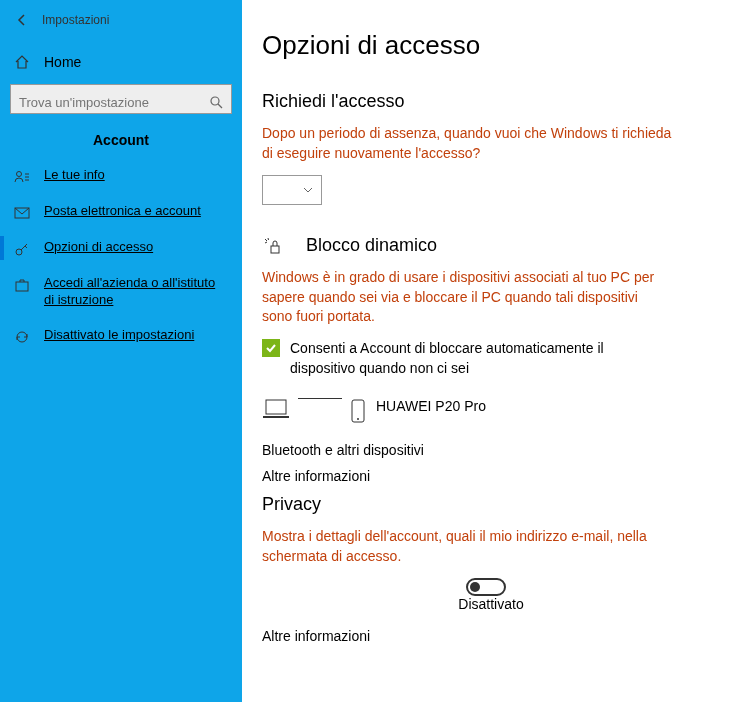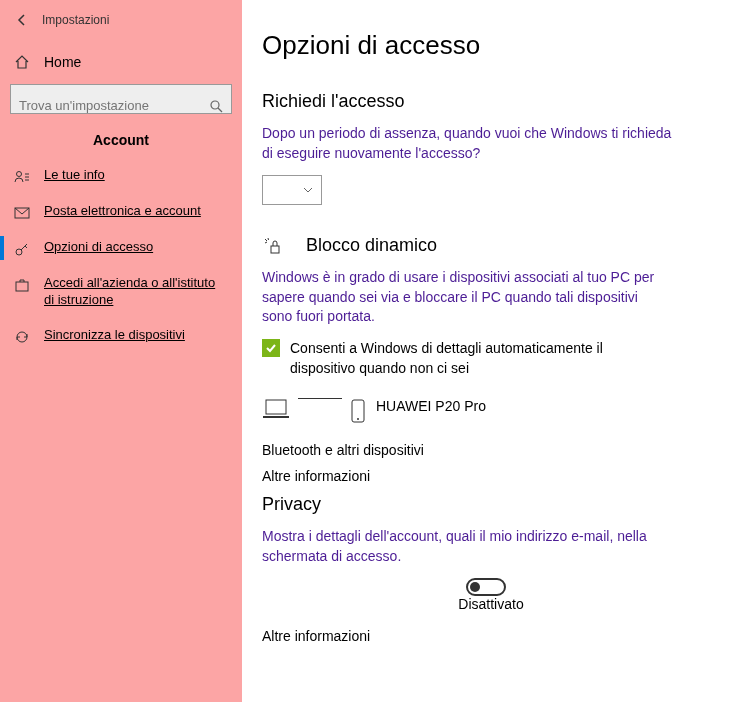--- a/index.html
+++ b/index.html
@@ -1,37 +1,37 @@
 <!DOCTYPE html>
 <html><head>
 <meta charset="utf-8">
 <style>
 * { margin: 0; padding: 0; box-sizing: border-box; font-family: "Segoe UI", sans-serif; }
 body { width: 750px; height: 702px; background: #fff; display: flex; overflow: hidden; }
-.sidebar { width: 242px; background: #fca5a5; height: 100%; display: flex; flex-direction: column; }
+.sidebar { width: 242px; background: #0ea5e9; height: 100%; display: flex; flex-direction: column; }
 .topbar { display: flex; align-items: center; padding: 10px 12px 4px 12px; }
 .back-btn { width: 20px; height: 20px; display: flex; align-items: center; justify-content: center; cursor: pointer; margin-right: 10px; }
 .app-title { font-size: 12px; color: #333; }
 .home-row { display: flex; align-items: flex-start; padding: 10px 14px 10px 14px; margin-top: 10px; cursor: pointer; }
 .home-row .icon { width: 16px; margin-right: 14px; }
 .home-row span.label { font-size: 14px; }
 .search-wrap { padding: 0 10px; margin-top: 4px; }
-.search-box { display: flex; align-items: flex-end; border: 1px solid #999; background: #eee; height: 30px; padding: 0 8px; }
+.search-box { display: flex; align-items: flex-start; border: 1px solid #999; background: #eee; height: 30px; padding: 10px 8px; }
 .search-box input { flex: 1; border: none; background: transparent; outline: none; font-size: 13px; color: #666; }
 .section-title { font-weight: 600; font-size: 14px; padding: 18px 14px 10px 14px; text-align: center; }
 .nav-item { display: flex; align-items: flex-start; padding: 9px 14px 9px 14px; cursor: pointer; position: relative; text-decoration: underline; }
 .nav-item.active::before { content: ""; position: absolute; left: 0; top: 6px; bottom: 6px; width: 4px; background: #0078d7; }
 .nav-item .icon { width: 16px; margin-right: 14px; flex-shrink: 0; margin-top: 2px; }
 .nav-item .label { font-size: 13px; line-height: 1.3; }
 .main { flex: 1; padding: 22px 30px 20px 20px; overflow: auto; }
 .page-title { font-size: 26px; font-weight: 400; margin-bottom: 30px; margin-top: 8px; }
 .sect-title { font-size: 18px; font-weight: 400; margin-bottom: 12px; }
 .sect-title.icon-title { display: flex; align-items: center; gap: 16px; }
 .sect-title.icon-title .ticon { margin-right: 8px; }
-.sect-text { font-size: 14px; color: #4c1d95; line-height: 1.4; margin-bottom: 12px; max-width: 410px; }
+.sect-text { font-size: 14px; color: #c2410c; line-height: 1.4; margin-bottom: 12px; max-width: 410px; }
 .dropdown { width: 60px; height: 30px; border: 1px solid #999; background: #fff; display: flex; align-items: center; justify-content: flex-end; padding-right: 8px; cursor: pointer; margin-bottom: 30px; }
 .checkbox-row { display: flex; align-items: flex-start; margin-bottom: 20px; }
 .checkbox { width: 18px; height: 18px; background: #7cb518; display: flex; align-items: center; justify-content: center; flex-shrink: 0; margin-right: 10px; cursor: pointer; }
 .checkbox svg { stroke: #fff; }
 .checkbox-label { font-size: 14px; max-width: 370px; line-height: 1.4; }
 .device-row { display: flex; margin-bottom: 18px; }
 .device-link { width: 44px; height: 1px; background: #333; margin: 0 8px; }
 .device-name { font-size: 14px; margin-left: 10px; }
 .link { color: #000000; font-size: 14px; cursor: pointer; margin-bottom: 10px; display: block; }
 .link:last-child { margin-bottom: 30px; }
@@ -118,21 +118,21 @@
     <span class="label">Accedi all'azienda o all'istituto di istruzione</span>
   </div>
 
   <div class="nav-item">
     <span class="icon">
       <svg width="16" height="16" viewBox="0 0 16 16">
           <path d="M3 8 A5 5 0 0 1 13 8 M13 8 L13 5 M13 8 L10 8" stroke="#333" fill="none"></path>
           <path d="M13 8 A5 5 0 0 1 3 8 M3 8 L3 11 M3 8 L6 8" stroke="#333" fill="none"></path>
         </svg>
     </span>
-    <span class="label">Sincronizza le dispositivi</span>
+    <span class="label">Disattivato le impostazioni</span>
   </div>
 </div>
 
 <div class="main">
   <h1 class="page-title">Opzioni di accesso</h1>
 
   <h2 class="sect-title">Richiedi l'accesso</h2>
   <p class="sect-text">Dopo un periodo di assenza, quando vuoi che Windows ti richieda di eseguire nuovamente l'accesso?</p>
   <div class="dropdown">
     <span>
@@ -153,21 +153,21 @@
     <span>Blocco dinamico</span>
   </h2>
   <p class="sect-text">Windows è in grado di usare i dispositivi associati al tuo PC per sapere quando sei via e bloccare il PC quando tali dispositivi sono fuori portata.</p>
 
   <div class="checkbox-row">
     <div class="checkbox">
       <svg width="12" height="12" viewBox="0 0 12 12">
           <path d="M2 6 L5 9 L10 3" stroke-width="2" fill="none"></path>
         </svg>
     </div>
-    <span class="checkbox-label">Consenti a Windows di dettagli automaticamente il dispositivo quando non ci sei</span>
+    <span class="checkbox-label">Consenti a Account di bloccare automaticamente il dispositivo quando non ci sei</span>
   </div>
 
   <div class="device-row">
     <span>
       <svg width="28" height="22" viewBox="0 0 28 22">
           <rect x="4" y="2" width="20" height="14" stroke="#333" fill="none"></rect>
           <path d="M1 19 H27" stroke="#333" stroke-width="2"></path>
         </svg>
     </span>
     <div class="device-link"></div>

